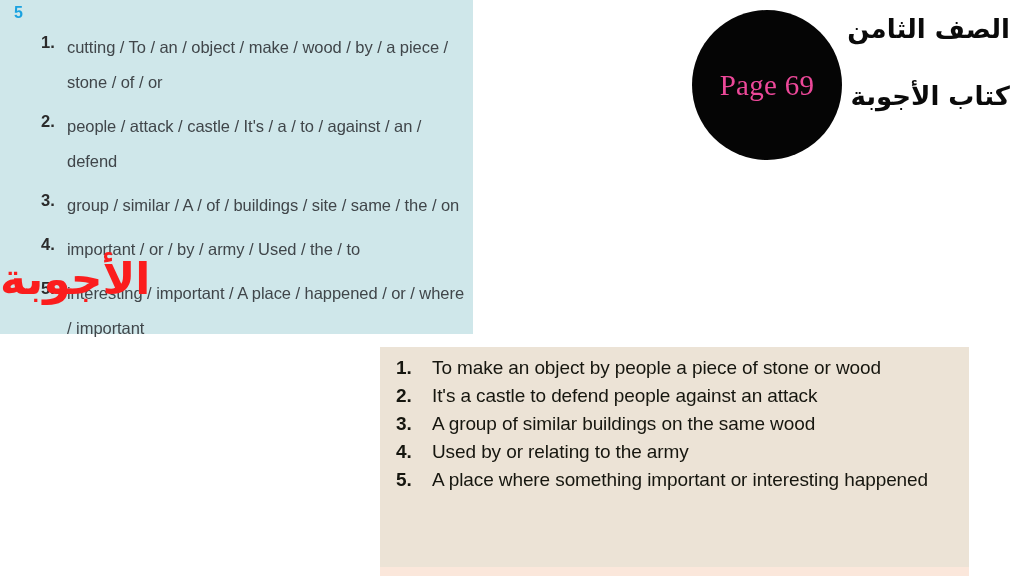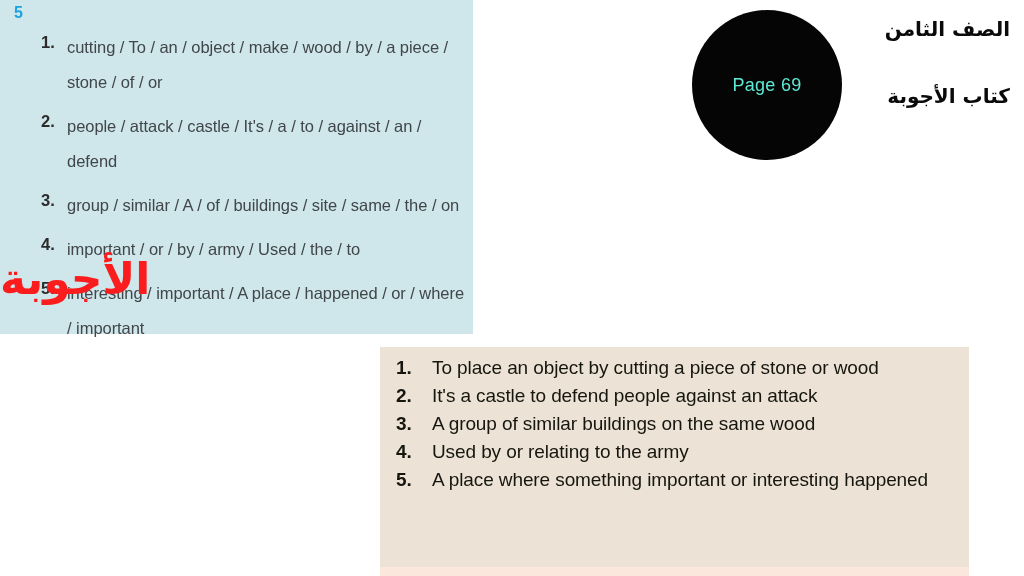--- a/index.html
+++ b/index.html
@@ -86,37 +86,37 @@
     top: 10px;
     width: 150px;
     height: 150px;
     border-radius: 50%;
     background: #050505;
     display: flex;
     align-items: center;
     justify-content: center;
   }
   #page-badge-label {
-    color: #5eead4;
-    font-size: 18px;
+    color: #ec4899;
+    font-size: 29px;
     letter-spacing: 0.3px;
-    font-family: Liberation Sans, sans-serif;
+    font-family: Liberation Serif, serif;
     font-weight: 400;
     white-space: nowrap;
   }
 
   
   .ar-header {
     position: absolute;
     right: 14px;
     direction: rtl;
     text-align: right;
     color: #0a0a0a;
     font-weight: bold;
-    font-size: 20px;
+    font-size: 26px;
     line-height: 32px;
     font-family: "DejaVu Sans", sans-serif;
     white-space: nowrap;
   }
   #ar-grade  { top: 13px; }
   #ar-book   { top: 80px; }
 
   
   #answers-heading {
     position: absolute;
@@ -225,21 +225,21 @@
 
 <div class="ar-header" id="ar-grade">الصف الثامن</div>
 <div class="ar-header" id="ar-book">كتاب الأجوبة</div>
 
 <div id="answers-heading">الأجوبة</div>
 
 <div id="answers-panel">
   <ul id="answers-list">
     <li class="an-item">
       <span class="an-num">1.</span>
-      <span class="an-text">To place an object by cutting a piece of stone or wood</span>
+      <span class="an-text">To make an object by people a piece of stone or wood</span>
     </li>
     <li class="an-item">
       <span class="an-num">2.</span>
       <span class="an-text">It's a castle to defend people against an attack</span>
     </li>
     <li class="an-item">
       <span class="an-num">3.</span>
       <span class="an-text">A group of similar buildings on the same wood</span>
     </li>
     <li class="an-item">

